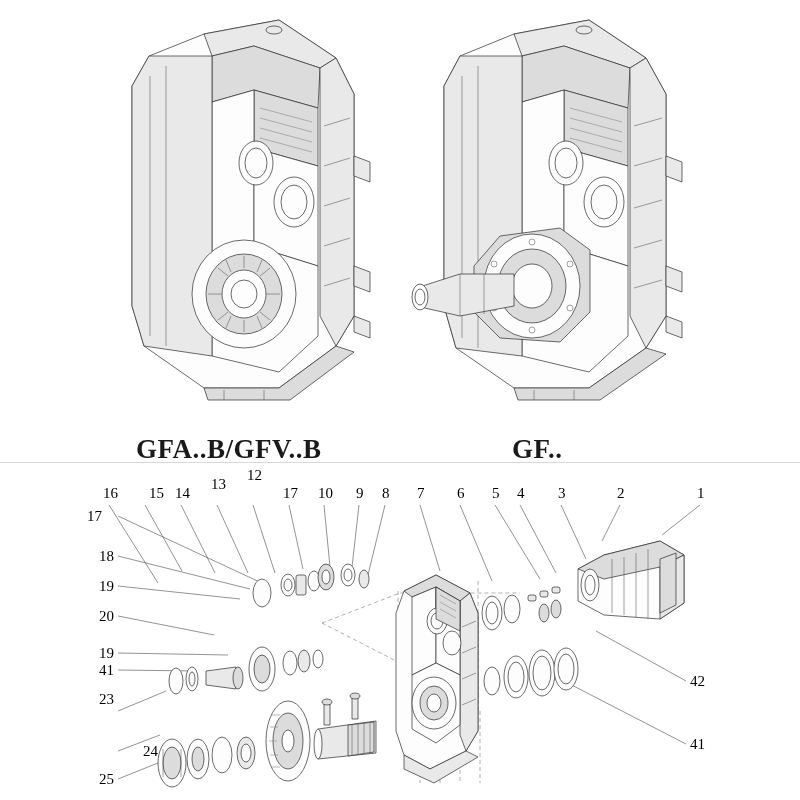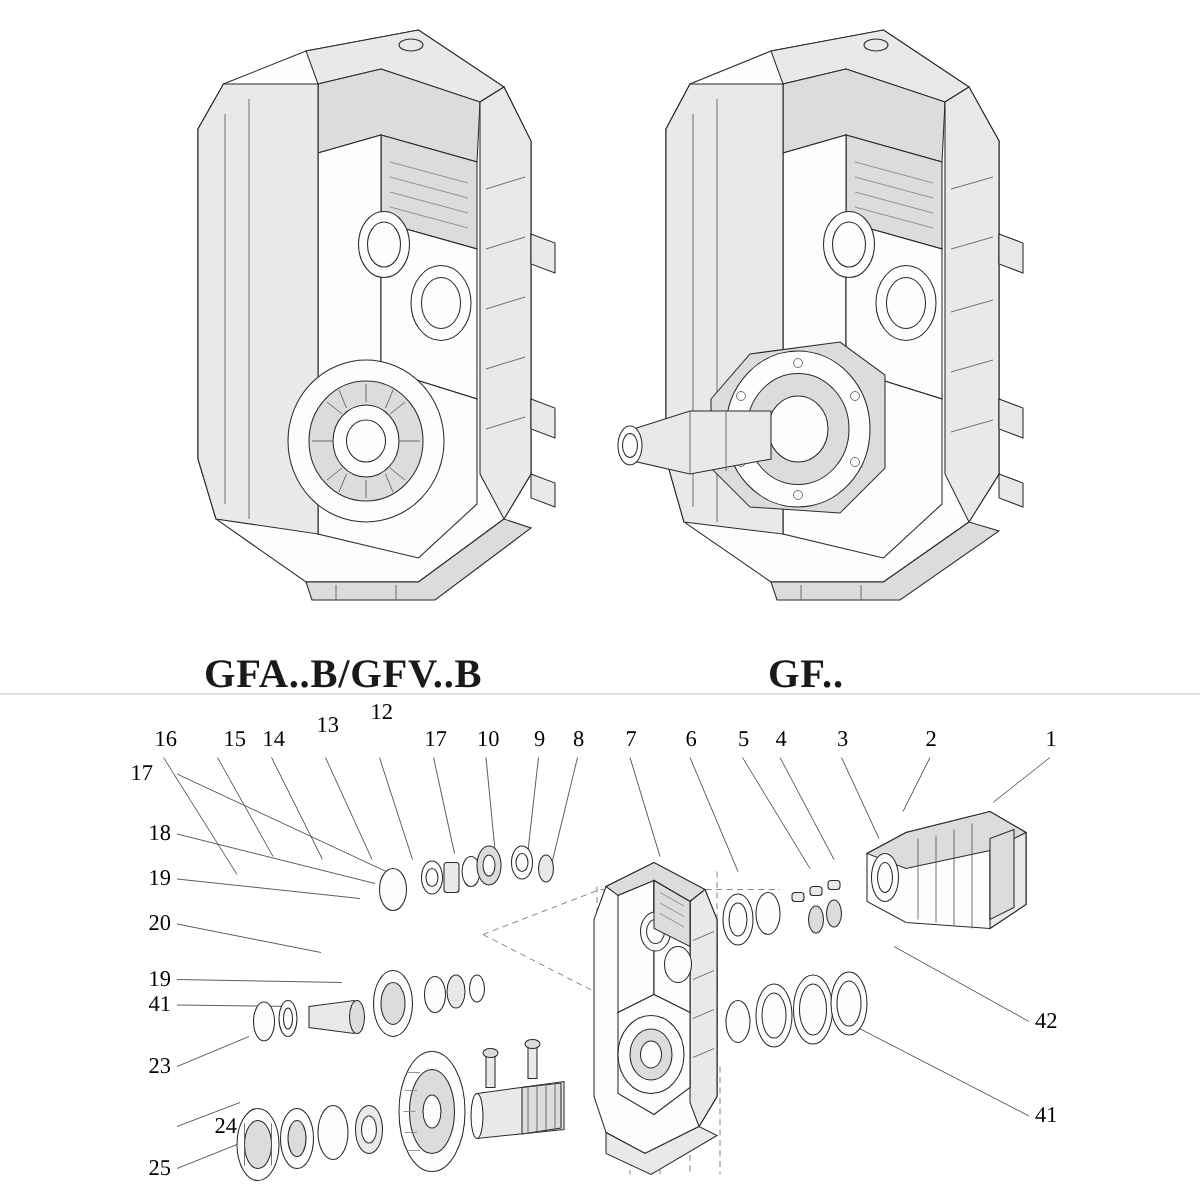--- a/index.html
+++ b/index.html
@@ -357,21 +357,21 @@
     <div class="num" style="left:558px;top:22px;">3</div>
     <div class="num" style="left:617px;top:22px;">2</div>
     <div class="num" style="left:697px;top:22px;">1</div>
 
     <div class="num" style="left:87px;top:45px;">17</div>
     <div class="num" style="left:99px;top:85px;">18</div>
     <div class="num" style="left:99px;top:115px;">19</div>
     <div class="num" style="left:99px;top:145px;">20</div>
     <div class="num" style="left:99px;top:182px;">19</div>
     <div class="num" style="left:99px;top:199px;">41</div>
-    <div class="num" style="left:99px;top:240px;">23</div>
+    <div class="num" style="left:99px;top:228px;">23</div>
     <div class="num" style="left:99px;top:280px;margin-left:44px;">24</div>
     <div class="num" style="left:99px;top:308px;">25</div>
 
     <div class="num" style="left:690px;top:210px;">42</div>
     <div class="num" style="left:690px;top:273px;">41</div>
   </div>
 
 </div>
 
 </body></html>

